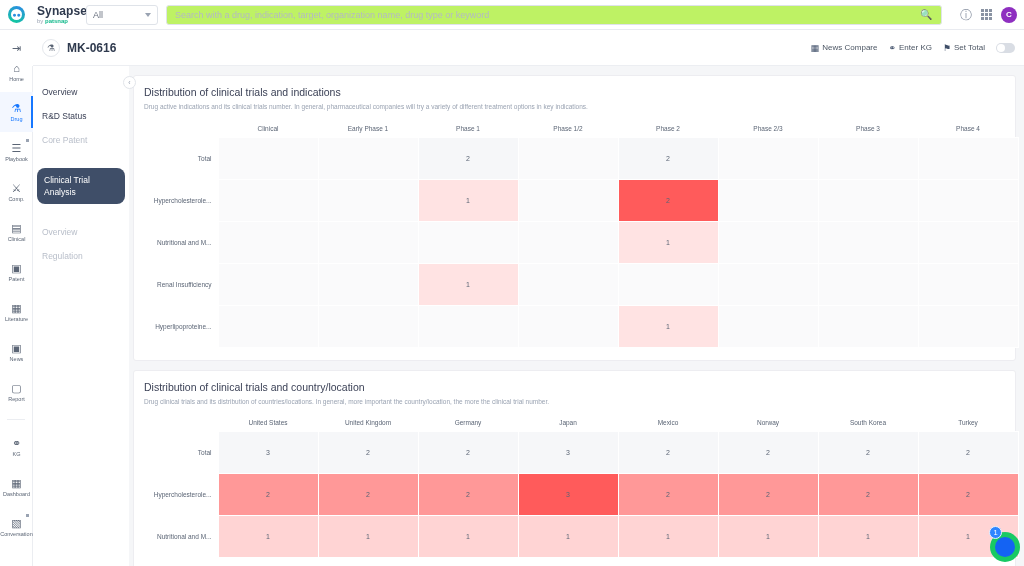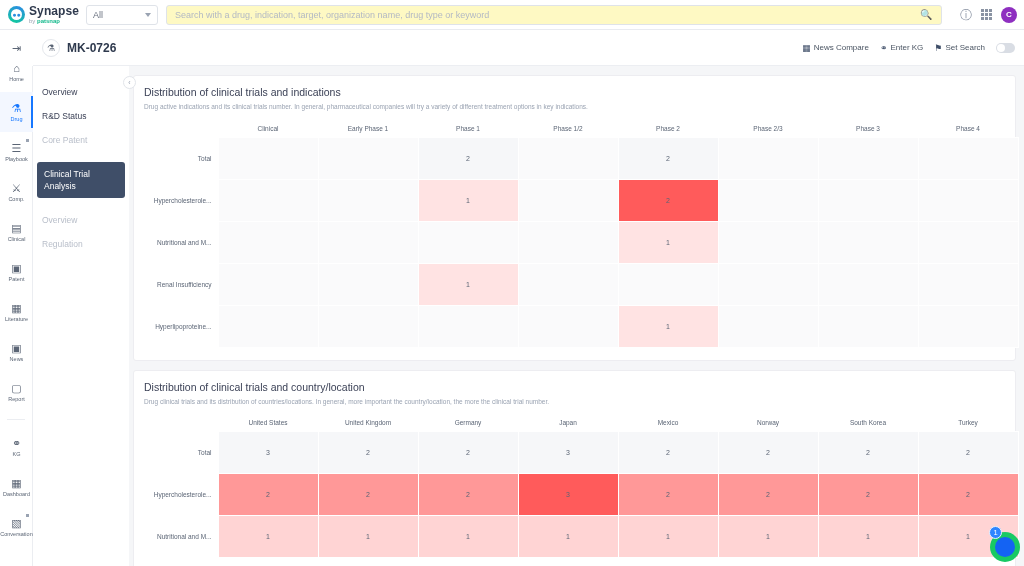--- a/index.html
+++ b/index.html
@@ -12,21 +12,21 @@
   }
   .app { position: relative; width: 1024px; height: 566px; }
 
   
   .topbar {
     position: absolute; top: 0; left: 0; width: 1024px; height: 30px;
     background: #ffffff; display: flex; align-items: center;
     border-bottom: 1px solid #e9ebf0;
     z-index: 20;
   }
-  .logo-wrap { display: flex; align-items: center; padding-left: 8px; width: 80px; }
+  .logo-wrap { display: flex; align-items: center; padding-left: 8px; width: 80px; gap: 8px; }
   .logo-mark {
     width: 17px; height: 17px; border-radius: 50%;
     background: conic-gradient(from 200deg, #13c7a0, #2a8fe0, #13c7a0);
     position: relative; flex: 0 0 auto;
   }
   .logo-mark::after {
     content: ""; position: absolute; left: 3px; top: 3px;
     width: 11px; height: 11px; border-radius: 50%; background: #fff;
   }
   .logo-mark .dots {
@@ -43,21 +43,21 @@
     width: 72px; height: 20px; margin-left: 6px;
     border: 1px solid #dfe3e9; border-radius: 3px; background: #fff;
     display: flex; align-items: center; justify-content: space-between;
     padding: 0 6px; font-size: 9px; color: #6b7280; cursor: pointer;
   }
   .caret { width: 0; height: 0; border-left: 3px solid transparent;
     border-right: 3px solid transparent; border-top: 4px solid #9aa3b2; }
 
   .searchbox {
     margin-left: 8px; height: 20px; width: 776px;
-    border: 1px solid #dfe3e9; border-radius: 3px; background: #fef9c3;
+    border: 1px solid #dfe3e9; border-radius: 3px; background: #bef264;
     display: flex; align-items: center; padding: 0 8px;
   }
   .searchbox input {
     border: 0; outline: 0; flex: 1; font-size: 9px; color: #4b5563;
     font-family: "Liberation Sans", sans-serif; background: transparent;
   }
   .searchbox input::placeholder { color: #b3b9c4; }
   .search-icon { color: #6b7280; font-size: 10px; }
 
   .topbar-right { margin-left: auto; display: flex; align-items: center; gap: 9px; padding-right: 7px; }
@@ -95,22 +95,22 @@
   .subnav {
     position: absolute; top: 66px; left: 33px; width: 96px; height: 500px;
     background: #ffffff; padding-top: 14px; z-index: 12;
   }
   .subnav-item {
     font-size: 8.5px; color: #3c4257; padding: 6px 9px; cursor: pointer;
     line-height: 12px;
   }
   .subnav-item.muted { color: #b8bec9; }
   .subnav-item.selected {
-    background: #3f4e68; color: #ffffff; border-radius: 3px;
-    margin: 10px 4px; padding: 6px 7px; font-weight: 400;
+    background: #3f4e68; color: #ffffff; border-radius: 8px;
+    margin: 16px 4px; padding: 6px 7px; font-weight: 400;
   }
   .collapse-btn {
     position: absolute; right: -7px; top: 10px; width: 13px; height: 13px;
     border-radius: 50%; border: 1px solid #e2e5ea; background: #fff;
     display: flex; align-items: center; justify-content: center;
     font-size: 7px; color: #9aa3b2; cursor: pointer; z-index: 14;
   }
 
   
   .drughdr {
@@ -284,33 +284,33 @@
       <span class="rail-lbl">Conversation</span>
     </div>
   </div>
 
   <div class="rail-toggle">
     <span>⇥</span>
   </div>
 
   <div class="drughdr">
     <span class="pill-ico">⚗</span>
-    <span class="drug-name">MK-0726</span>
+    <span class="drug-name">MK-0616</span>
     <div class="drughdr-actions">
       <div class="hact">
         <span class="gi">▦</span>
         <span>News Compare</span>
       </div>
       <div class="hact">
         <span class="gi">⚭</span>
         <span>Enter KG</span>
       </div>
       <div class="hact">
         <span class="gi">⚑</span>
-        <span>Set Search</span>
+        <span>Set Total</span>
       </div>
       <div class="toggle"></div>
     </div>
   </div>
 
   <div class="subnav">
     <div class="collapse-btn">
       <span>‹</span>
     </div>
     <div class="subnav-item">Overview</div>

